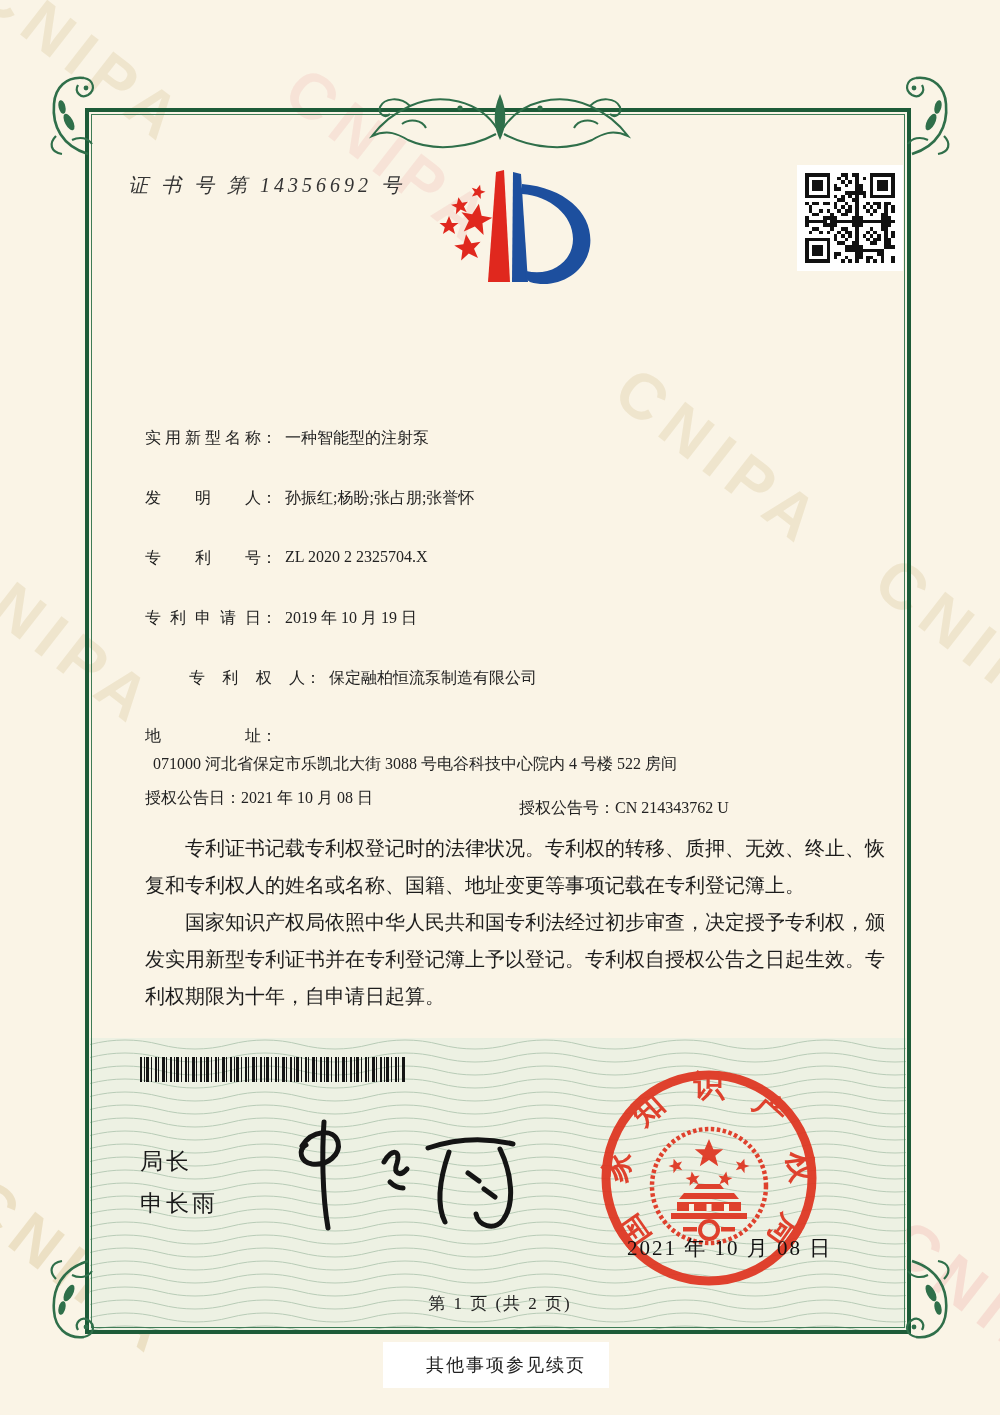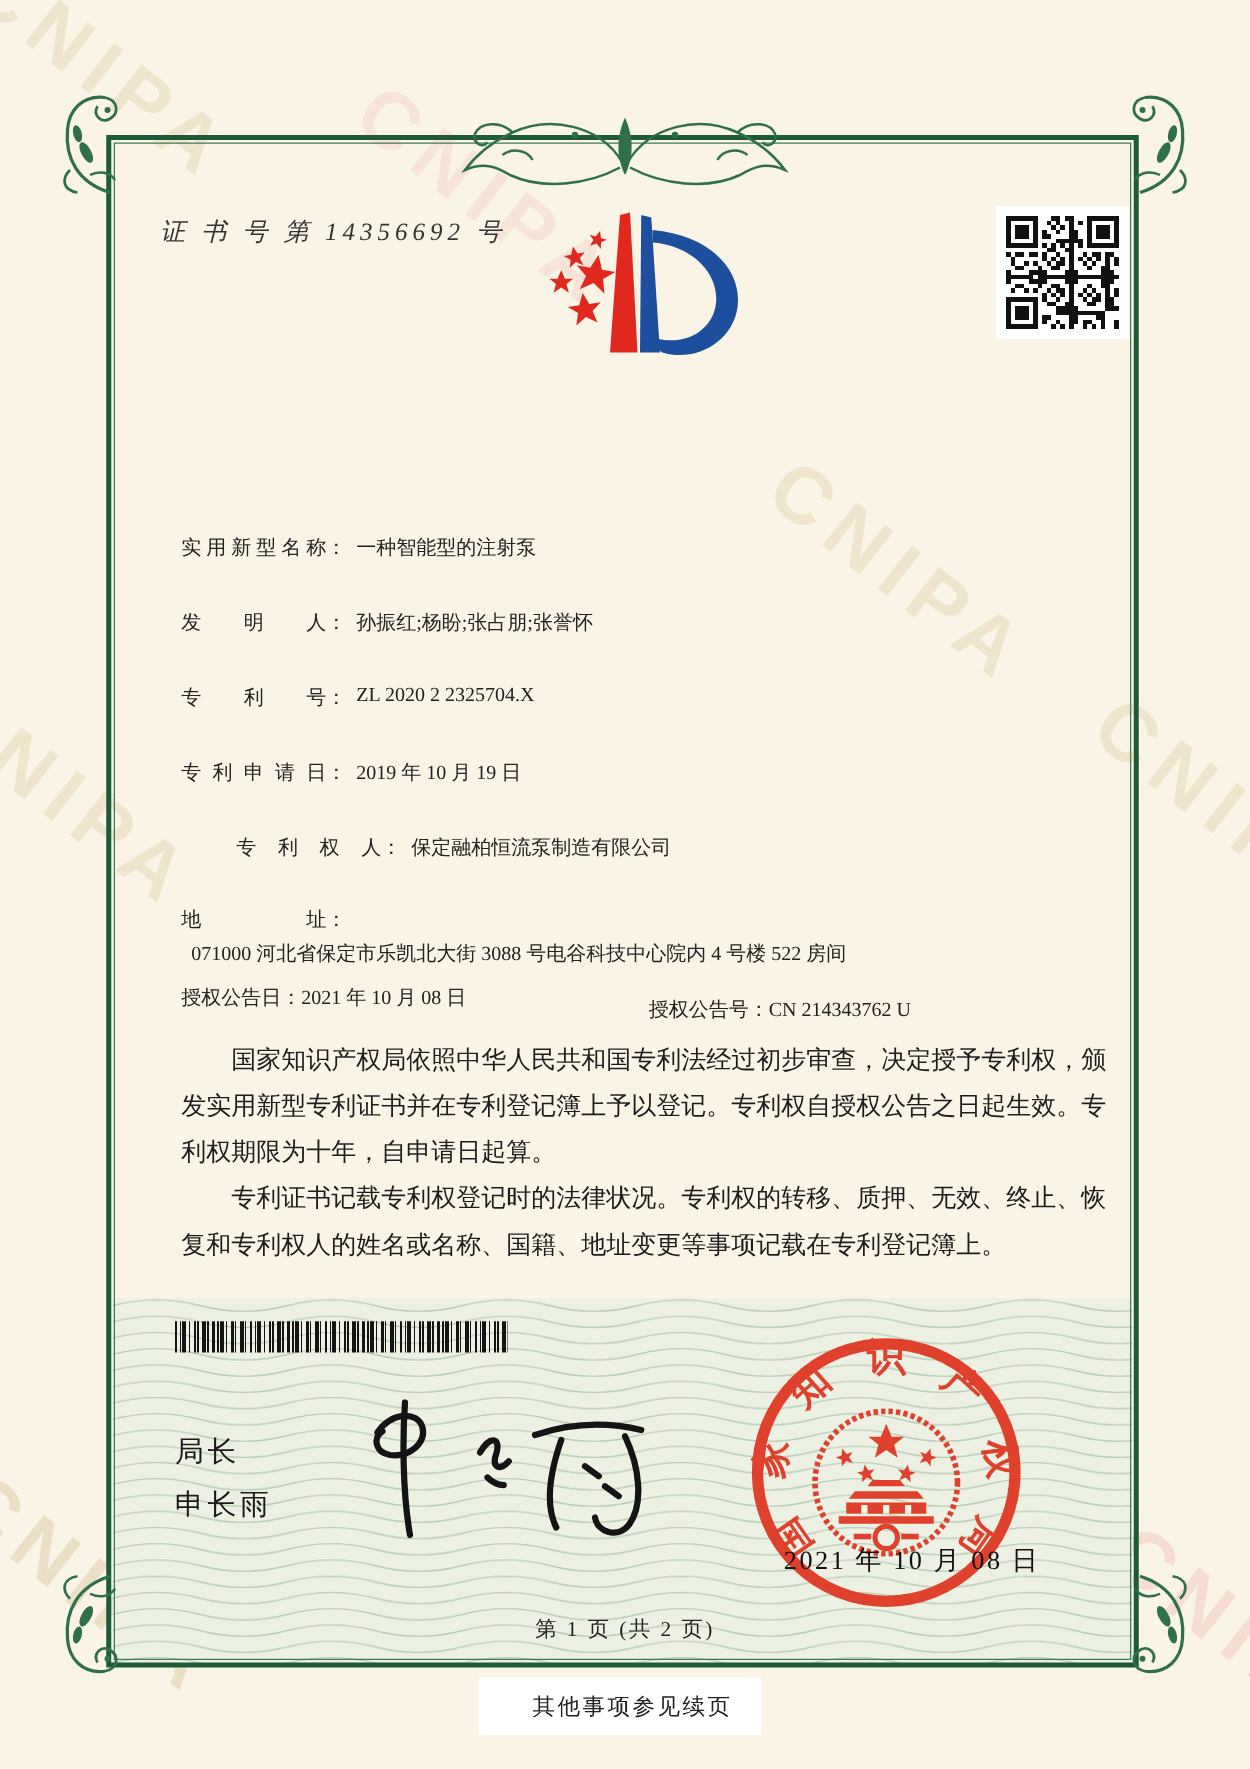--- a/index.html
+++ b/index.html
@@ -411,22 +411,22 @@
   </div>
   <div class="frow r6">
     <span class="flabel">地址</span><span class="colon">：</span><span class="fval addrval">071000 河北省保定市乐凯北大街 3088 号电谷科技中心院内 4 号楼 522 房间</span>
   </div>
   <div class="frow r7">
     <span><span>授权公告日</span><span>：</span><span>2021 年 10 月 08 日</span></span>
     <span class="grant2"><span>授权公告号</span><span>：</span><span class="num">CN 214343762 U</span></span>
   </div>
 
   <div class="bodytext">
+    <p>专利证书记载专利权登记时的法律状况。专利权的转移、质押、无效、终止、恢复和专利权人的姓名或名称、国籍、地址变更等事项记载在专利登记簿上。</p>
     <p>国家知识产权局依照中华人民共和国专利法经过初步审查，决定授予专利权，颁发实用新型专利证书并在专利登记簿上予以登记。专利权自授权公告之日起生效。专利权期限为十年，自申请日起算。</p>
-    <p>专利证书记载专利权登记时的法律状况。专利权的转移、质押、无效、终止、恢复和专利权人的姓名或名称、国籍、地址变更等事项记载在专利登记簿上。</p>
   </div>
 
   <div class="barcode"></div>
 
   <div class="sig-title">局长</div>
   <div class="sig-name">申长雨</div>
 
   <svg class="signature" width="252" height="118" viewBox="0 0 252 118">
     <g stroke="#141414" stroke-width="5" stroke-linecap="round" fill="none">
       <path d="M52,6 C50,34 50,78 56,112"></path>

